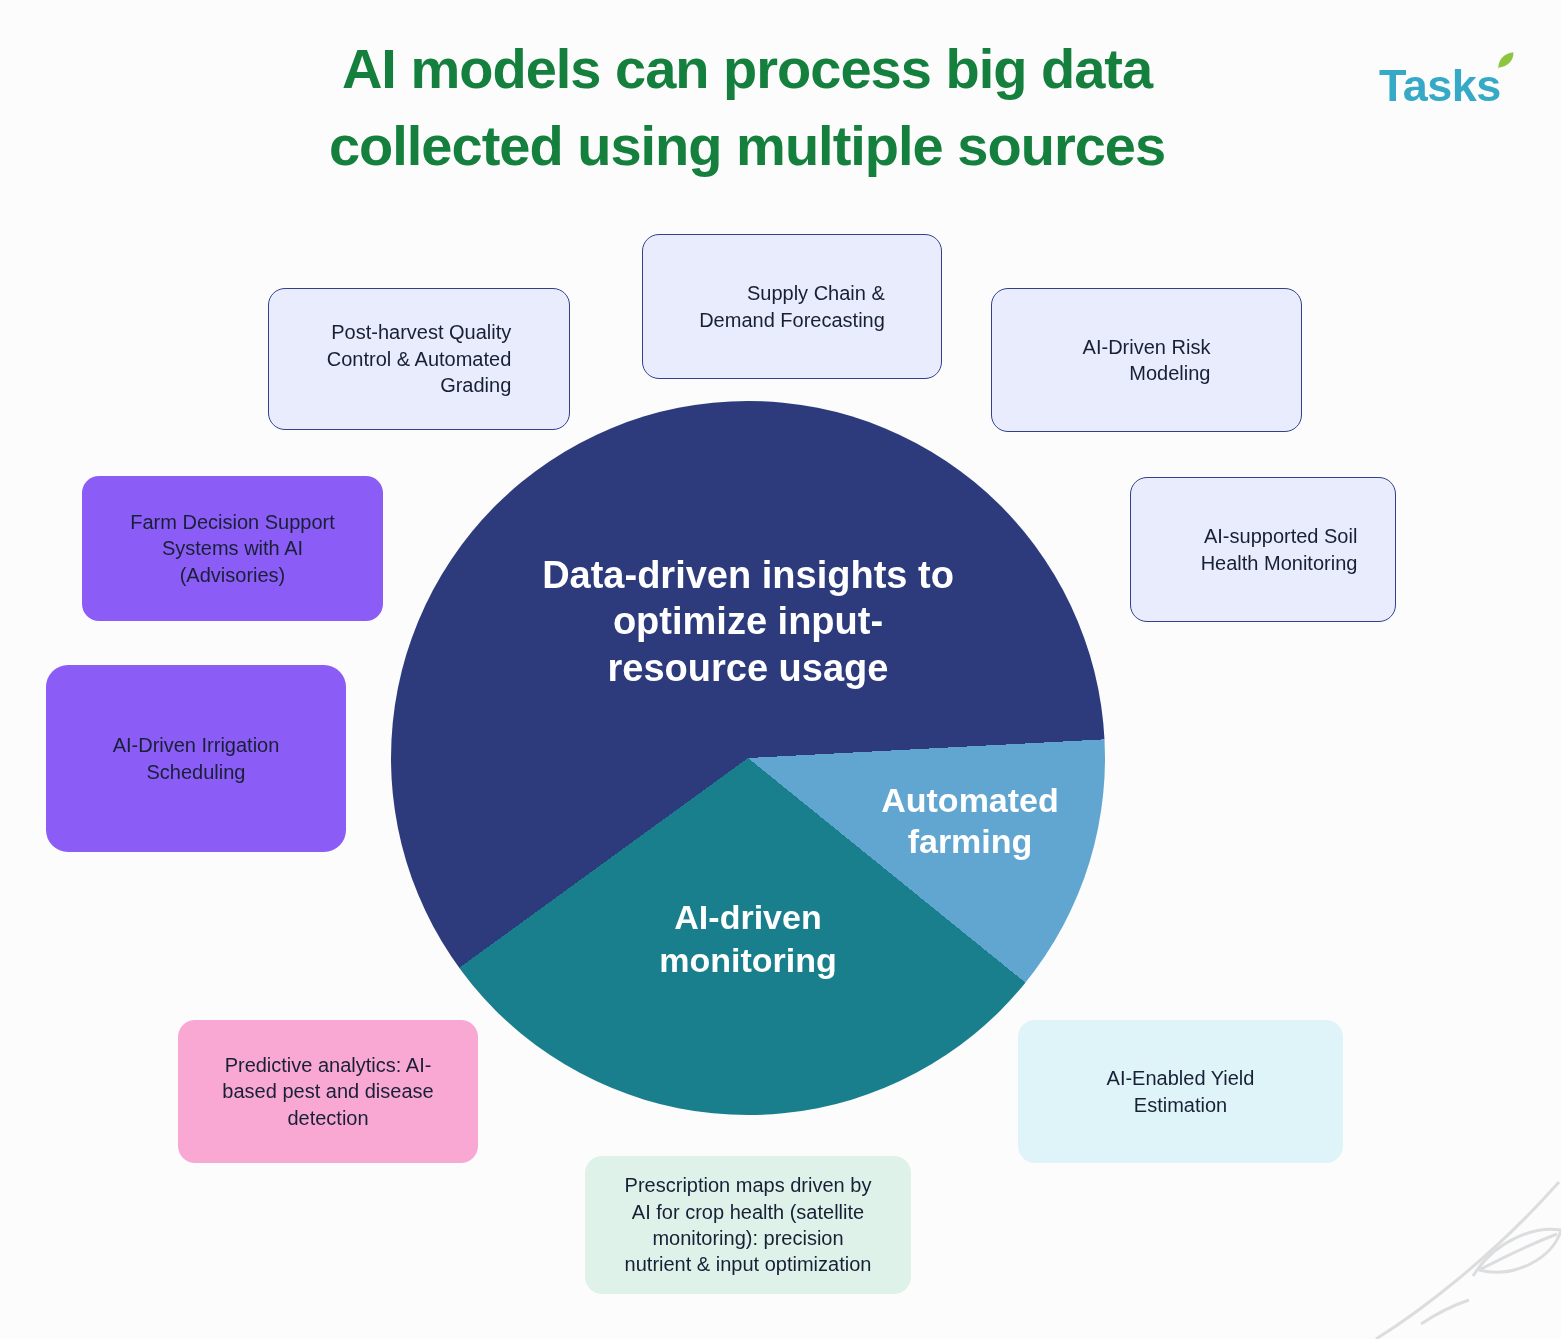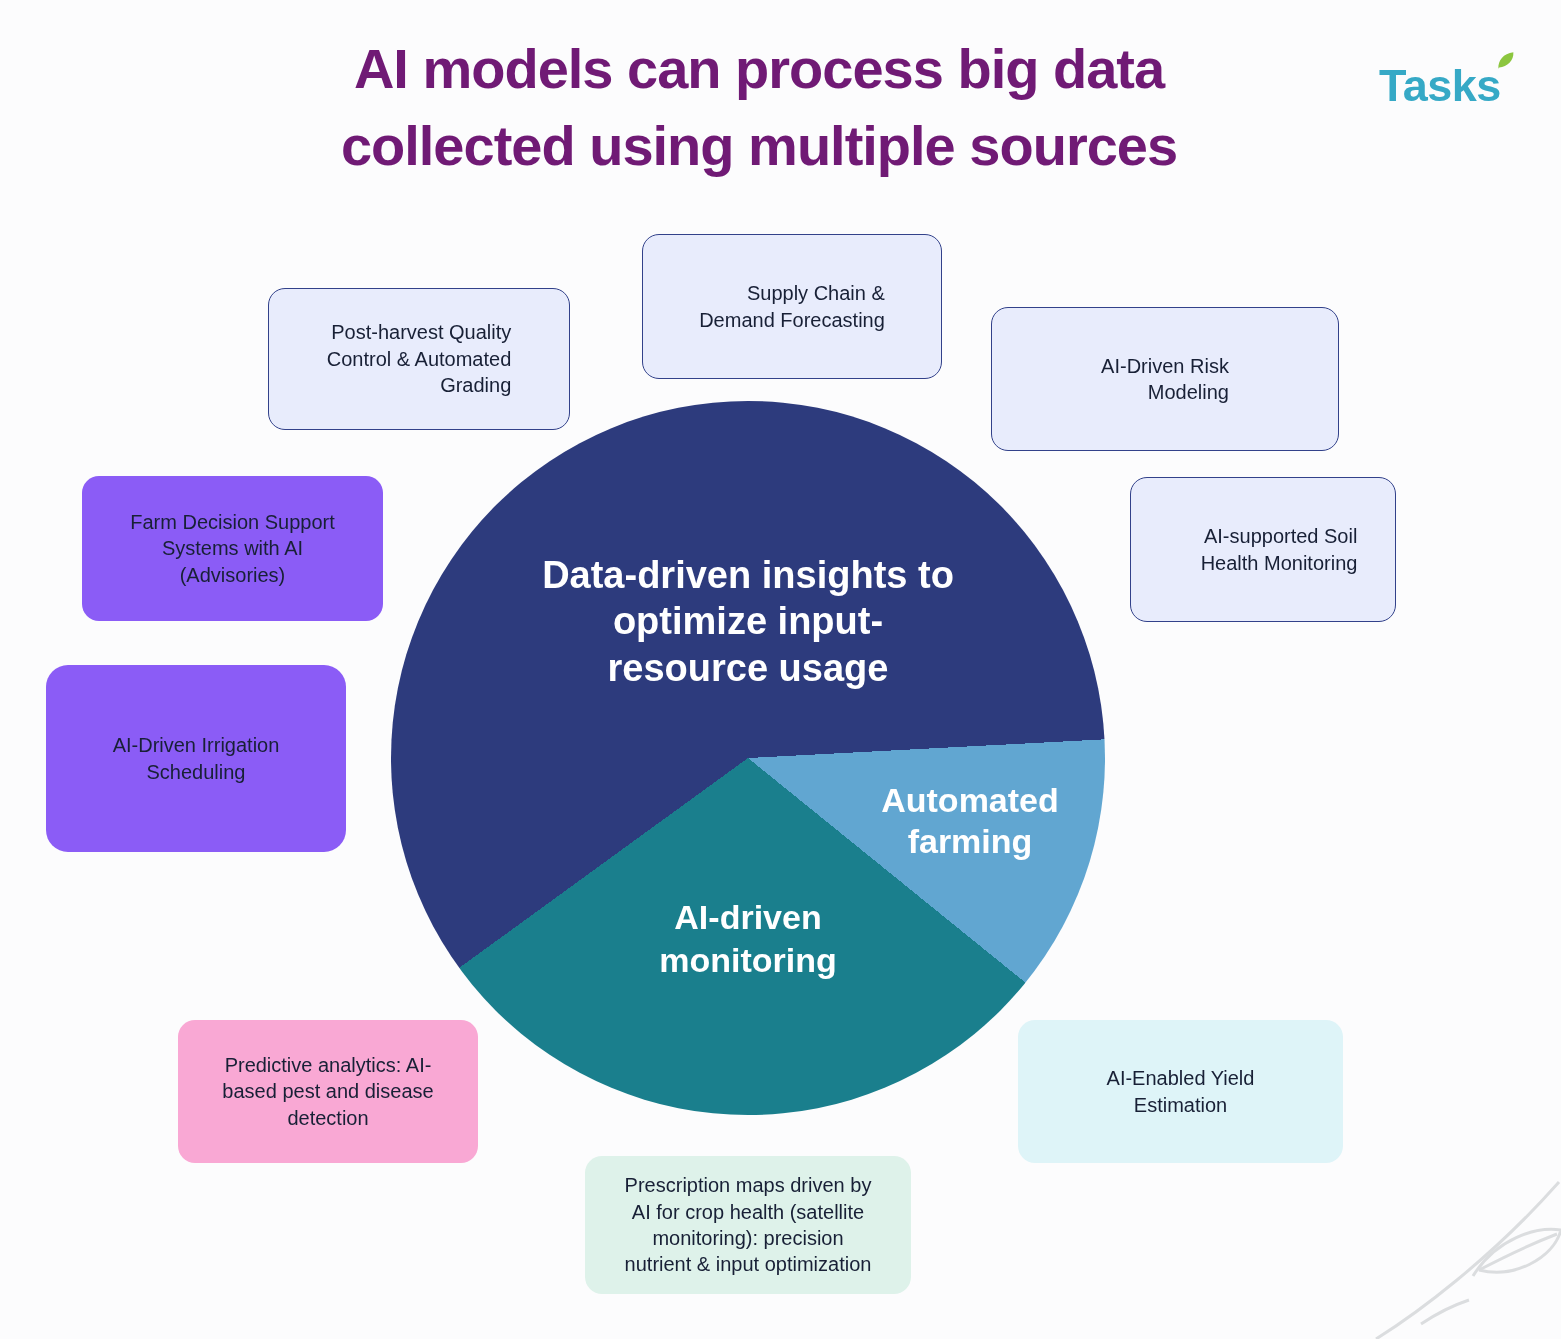--- a/index.html
+++ b/index.html
@@ -16,23 +16,22 @@
   .title {
     position: absolute;
     top: 30px;
     left: 0;
     width: 1494px;
     text-align: center;
     font-size: 56px;
     font-weight: 800;
     letter-spacing: -1px;
     line-height: 1.38;
-    color: #701a75;
+    color: #15803d;
     white-space: pre-line;
-    margin-left: 12px;
   }
 
   
   .logo {
     position: absolute;
     top: 60px;
     right: 22px;
     width: 160px;
     height: 60px;
   }
@@ -91,21 +90,21 @@
     line-height: 1.32;
     white-space: pre-line;
     padding: 8px;
     box-sizing: border-box;
   }
   .lav-bordered { background: #e8ecfc; border: 1.6px solid #32418a; text-align: right; }
   .lav-plain    { background: #8b5cf6; }
 
   .c1  { left: 268px;  top: 288px;  width: 302px; height: 142px; }
   .c2  { left: 642px;  top: 234px;  width: 300px; height: 145px; }
-  .c3  { left: 991px;  top: 288px;  width: 348px; height: 144px; margin-top: 19px; }
+  .c3  { left: 991px;  top: 288px;  width: 311px; height: 144px; }
   .c4  { left: 82px;   top: 476px;  width: 301px; height: 145px; }
   .c5  { left: 1130px; top: 477px;  width: 266px; height: 145px; padding-left: 40px; }
   .c6  { left: 46px;   top: 665px;  width: 300px; height: 187px; border-radius: 22px; }
   .c7  { left: 1142px; top: 786px;  width: 299px; height: 148px; background: #d9edf8; }
   .c8  { left: 178px;  top: 1020px; width: 300px; height: 143px; background: #f9a8d4; }
   .c9  { left: 1018px; top: 1020px; width: 325px; height: 143px; background: #def4f8; }
   .c10 { left: 585px;  top: 1156px; width: 326px; height: 138px; background: #def2ea; }
 
   
   .sprout {

